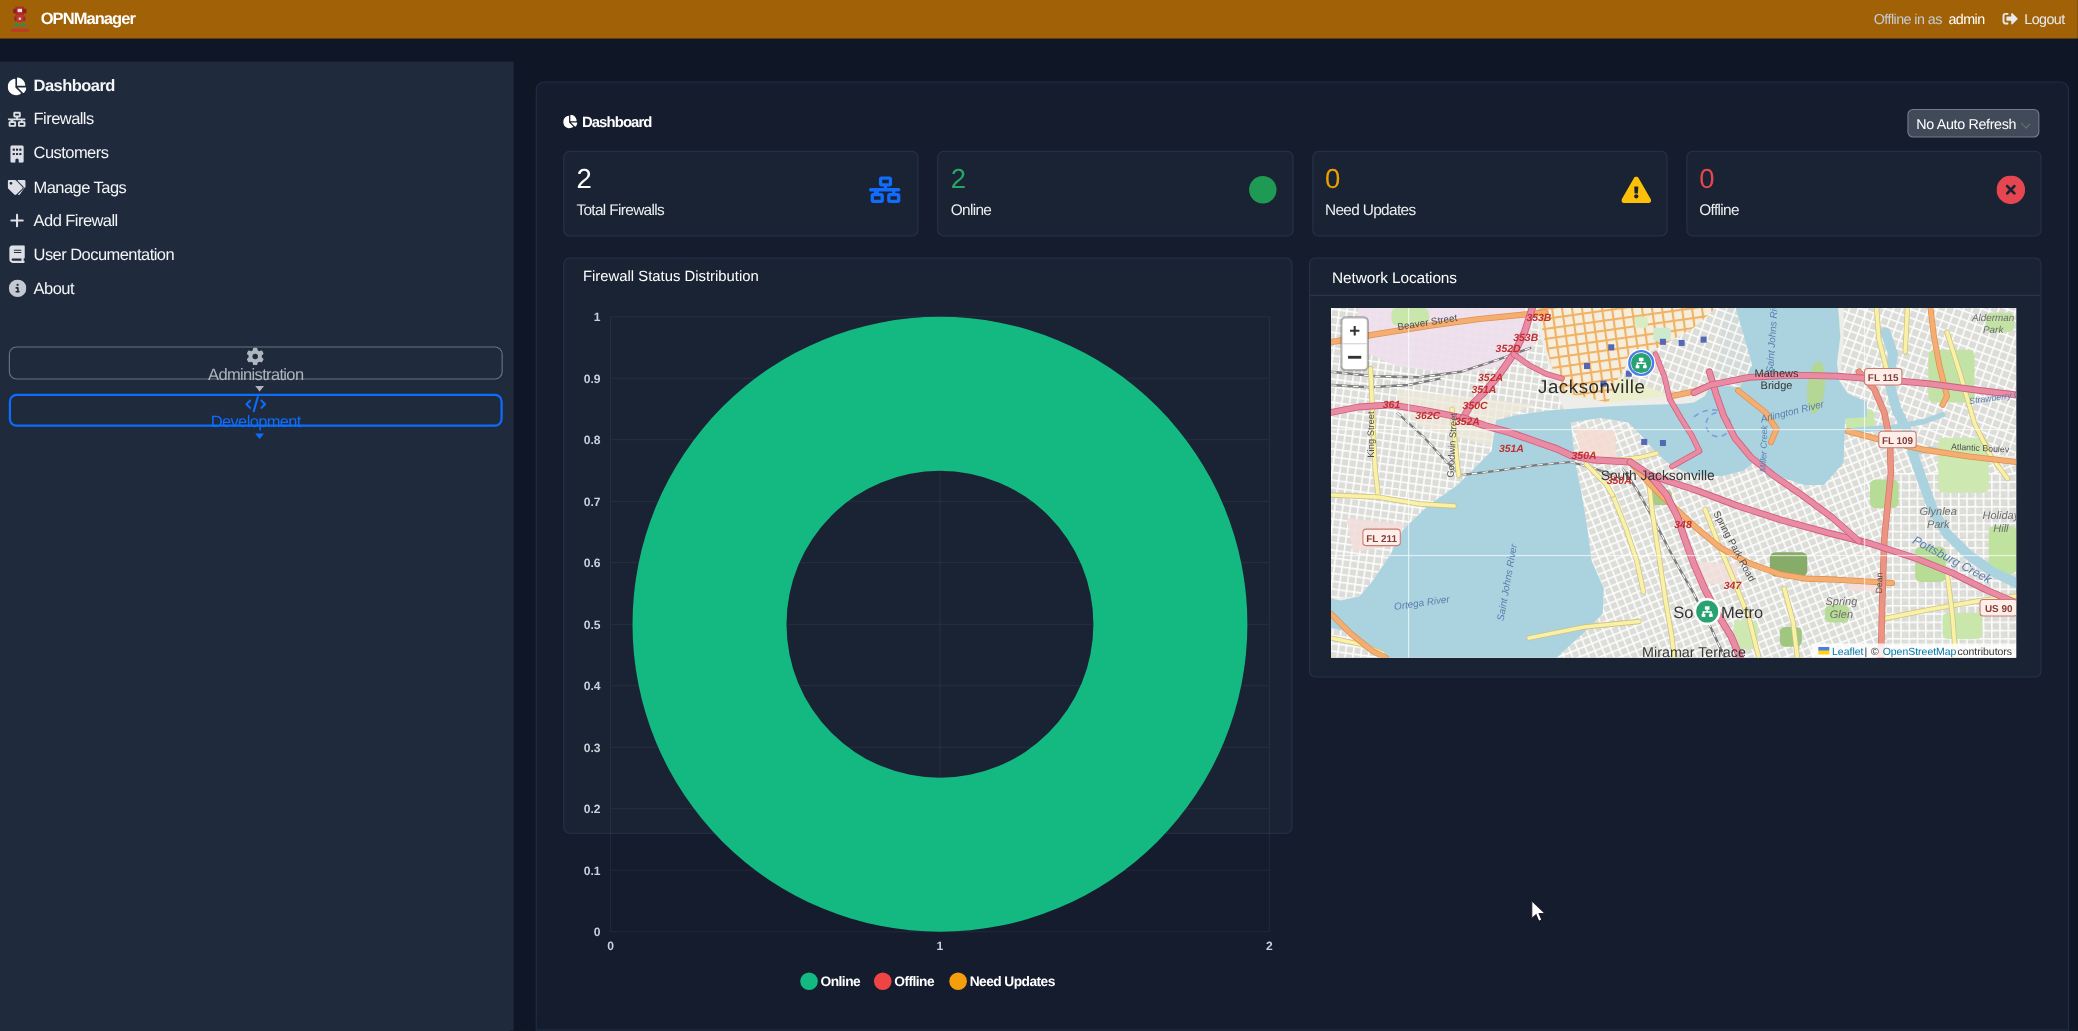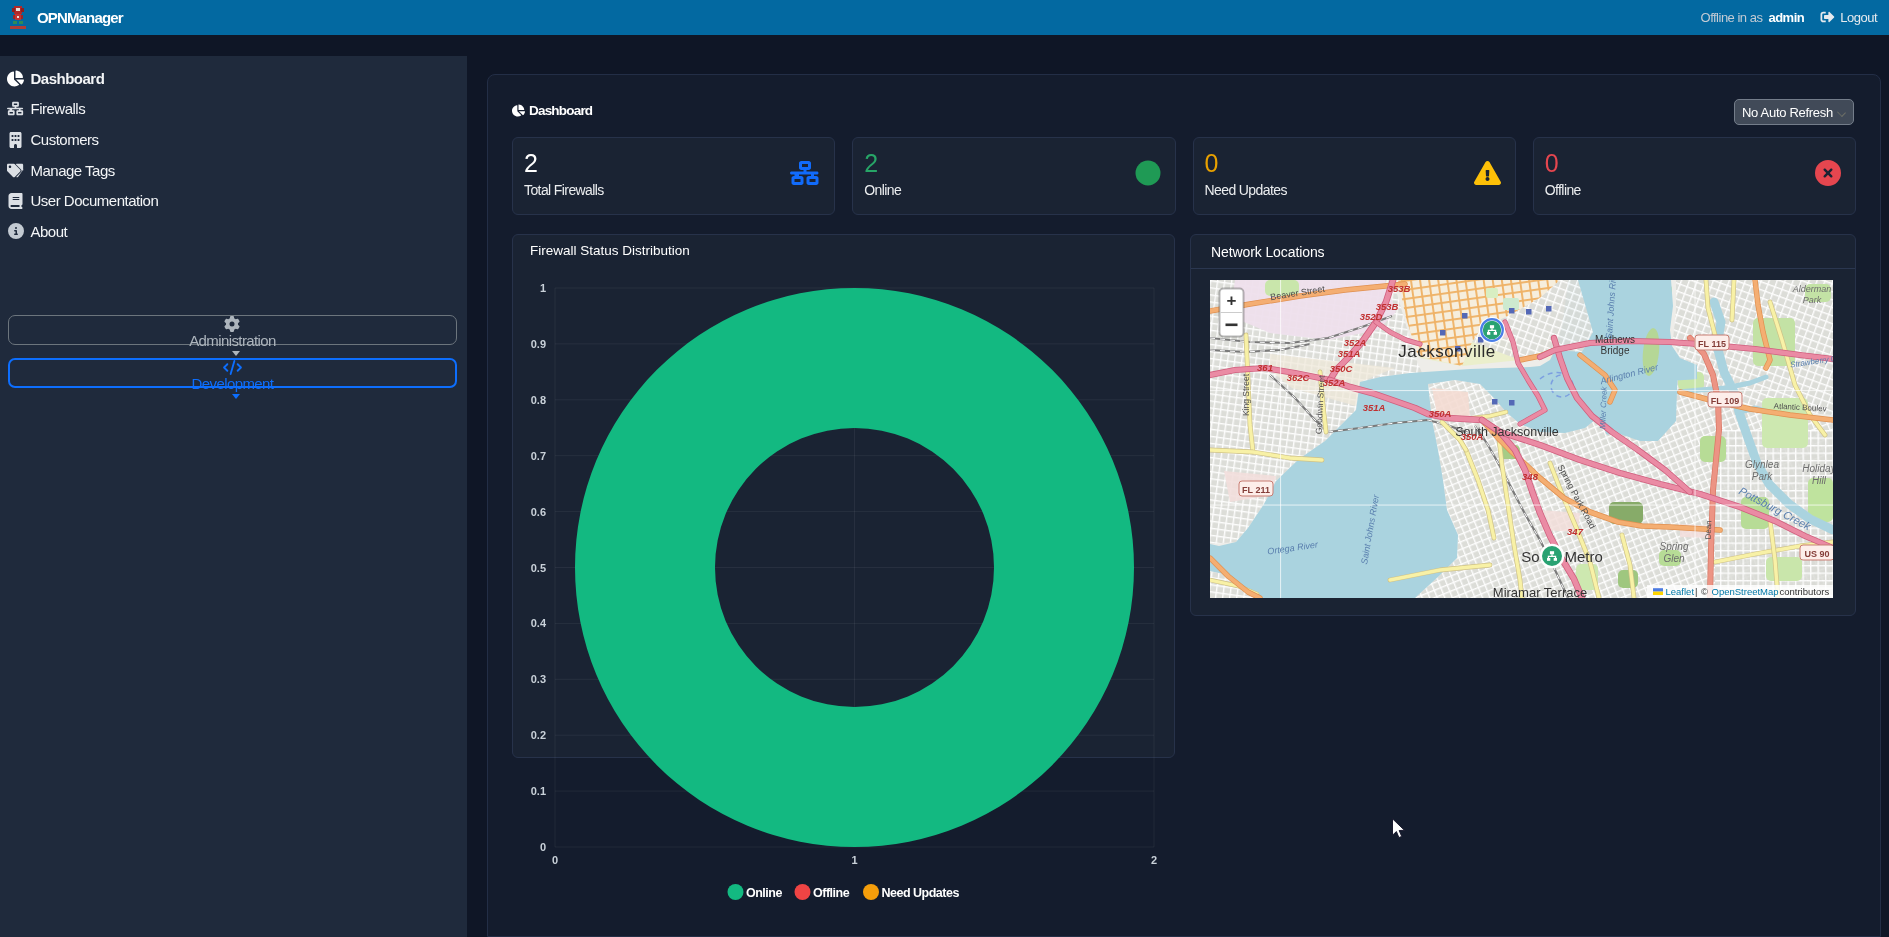--- a/index.html
+++ b/index.html
@@ -1,24 +1,24 @@
 <!DOCTYPE html>
 <html><head>
 <meta charset="utf-8">
 <style>
   * { box-sizing: border-box; margin:0; padding:0; }
   html,body { width:1889px; height:937px; overflow:hidden; }
   body { background:#0f1626; font-family:"Liberation Sans",sans-serif; position:relative; }
   
-  .navbar { position:absolute; left:0; top:0; width:1889px; height:35px; background:#0369a1; display:flex; align-items:center; }
+  .navbar { position:absolute; left:0; top:0; width:1889px; height:35px; background:#a16207; display:flex; align-items:center; }
   .brand { display:flex; align-items:center; margin-left:8px; }
   .brand-txt { color:#fff; font-weight:bold; font-size:15px; letter-spacing:-0.85px; margin-left:9px; }
   .nav-right { position:absolute; right:12px; top:0; height:35px; display:flex; align-items:center; font-size:13px; letter-spacing:-0.5px; }
   .nav-right .signed { color:#c3cbd4; margin-right:6px; }
-  .nav-right .admin { color:#fff; font-weight:bold; margin-right:16px; }
+  .nav-right .admin { color:#fff; font-weight:normal; margin-right:16px; }
   .nav-right .logout { color:#e6eaee; display:flex; align-items:flex-start; gap:5px; }
   
   .sidebar { position:absolute; left:0; top:56px; width:467px; height:881px; background:#1f2a3c; }
   .menu { list-style:none; padding-top:7px; }
   .menu li { height:30.64px; display:flex; align-items:center; padding-left:7px; color:#f3f5f7; font-size:15px; letter-spacing:-0.5px; }
   .menu li .mi { width:17px; height:18px; margin-right:6.5px; display:flex; align-items:center; justify-content:center; flex:none; }
   .menu li.active { font-weight:bold; }
   .sbtn { position:absolute; left:8px; width:449px; height:30px; border-radius:7px; display:flex; align-items:center; font-size:15px; letter-spacing:-0.6px;flex-direction:column; }
   .sbtn .mi { margin:0 10px 0 9px; display:flex; }
   .sbtn.admin { top:259px; border:1px solid #6c757d; color:#adb5bd; }
@@ -94,20 +94,25 @@
       <li><span class="mi">
         <svg width="15" height="16" viewBox="0 0 384 512" fill="#dce0e5">
             <path d="M48 0C21.5 0 0 21.5 0 48V464c0 26.5 21.5 48 48 48h96V432c0-26.5 21.5-48 48-48s48 21.5 48 48v80h96c26.5 0 48-21.5 48-48V48c0-26.5-21.5-48-48-48H48zM64 240c0-8.8 7.2-16 16-16h32c8.8 0 16 7.2 16 16v32c0 8.8-7.2 16-16 16H80c-8.8 0-16-7.2-16-16V240zm112-16h32c8.8 0 16 7.2 16 16v32c0 8.8-7.2 16-16 16H176c-8.8 0-16-7.2-16-16V240c0-8.8 7.2-16 16-16zm80 16c0-8.8 7.2-16 16-16h32c8.8 0 16 7.2 16 16v32c0 8.8-7.2 16-16 16H272c-8.8 0-16-7.2-16-16V240zM80 96h32c8.8 0 16 7.2 16 16v32c0 8.8-7.2 16-16 16H80c-8.8 0-16-7.2-16-16V112c0-8.8 7.2-16 16-16zm80 16c0-8.8 7.2-16 16-16h32c8.8 0 16 7.2 16 16v32c0 8.8-7.2 16-16 16H176c-8.8 0-16-7.2-16-16V112zm112-16h32c8.8 0 16 7.2 16 16v32c0 8.8-7.2 16-16 16H272c-8.8 0-16-7.2-16-16V112c0-8.8 7.2-16 16-16z"></path>
           </svg>
       </span>Customers</li>
       <li><span class="mi">
         <svg width="17" height="15" viewBox="0 0 640 512" fill="#dce0e5">
             <path d="M0 252.118V48C0 21.49 21.49 0 48 0h204.118a48 48 0 0 1 33.941 14.059l211.882 211.882c18.745 18.745 18.745 49.137 0 67.882L293.823 497.941c-18.745 18.745-49.137 18.745-67.882 0L14.059 286.059A48 48 0 0 1 0 252.118zM112 64c-26.51 0-48 21.49-48 48s21.49 48 48 48 48-21.49 48-48-21.49-48-48-48zm513.941 133.823L413.823 497.941c-18.745 18.745-49.137 18.745-67.882 0l-.36-.36L527.64 315.522c28.072-28.072 28.072-73.75 0-101.823L331.397 17.458 355.883 0h204.118C586.51 0 608 21.49 608 48v204.118a48 48 0 0 1-14.059 33.941z"></path>
           </svg>
       </span>Manage Tags</li>
+      <li><span class="mi">
+        <svg width="15" height="15" viewBox="0 0 448 512" fill="#dce0e5">
+            <path d="M256 80c0-17.7-14.3-32-32-32s-32 14.3-32 32V224H48c-17.7 0-32 14.3-32 32s14.3 32 32 32H192V432c0 17.7 14.3 32 32 32s32-14.3 32-32V288H400c17.7 0 32-14.3 32-32s-14.3-32-32-32H256V80z"></path>
+          </svg>
+      </span>Add Firewall</li>
       <li><span class="mi">
         <svg width="15" height="16" viewBox="0 0 448 512" fill="#dce0e5">
             <path d="M96 0C43 0 0 43 0 96V416c0 53 43 96 96 96H384h32c17.7 0 32-14.3 32-32s-14.3-32-32-32V384c17.7 0 32-14.3 32-32V32c0-17.7-14.3-32-32-32H384 96zm0 384H352v64H96c-17.7 0-32-14.3-32-32s14.3-32 32-32zm32-240c0-8.8 7.2-16 16-16H336c8.8 0 16 7.2 16 16s-7.2 16-16 16H144c-8.8 0-16-7.2-16-16zm16 48H336c8.8 0 16 7.2 16 16s-7.2 16-16 16H144c-8.8 0-16-7.2-16-16s7.2-16 16-16z"></path>
           </svg>
       </span>User Documentation</li>
       <li><span class="mi">
         <svg width="16" height="16" viewBox="0 0 512 512" fill="#c3cad2">
             <path d="M256 512A256 256 0 1 0 256 0a256 256 0 1 0 0 512zM216 336h24V272H216c-13.3 0-24-10.7-24-24s10.7-24 24-24h48c13.3 0 24 10.7 24 24v88h8c13.3 0 24 10.7 24 24s-10.7 24-24 24H216c-13.3 0-24-10.7-24-24s10.7-24 24-24zm40-208a32 32 0 1 1 0 64 32 32 0 1 1 0-64z"></path>
           </svg>
       </span>About</li>

